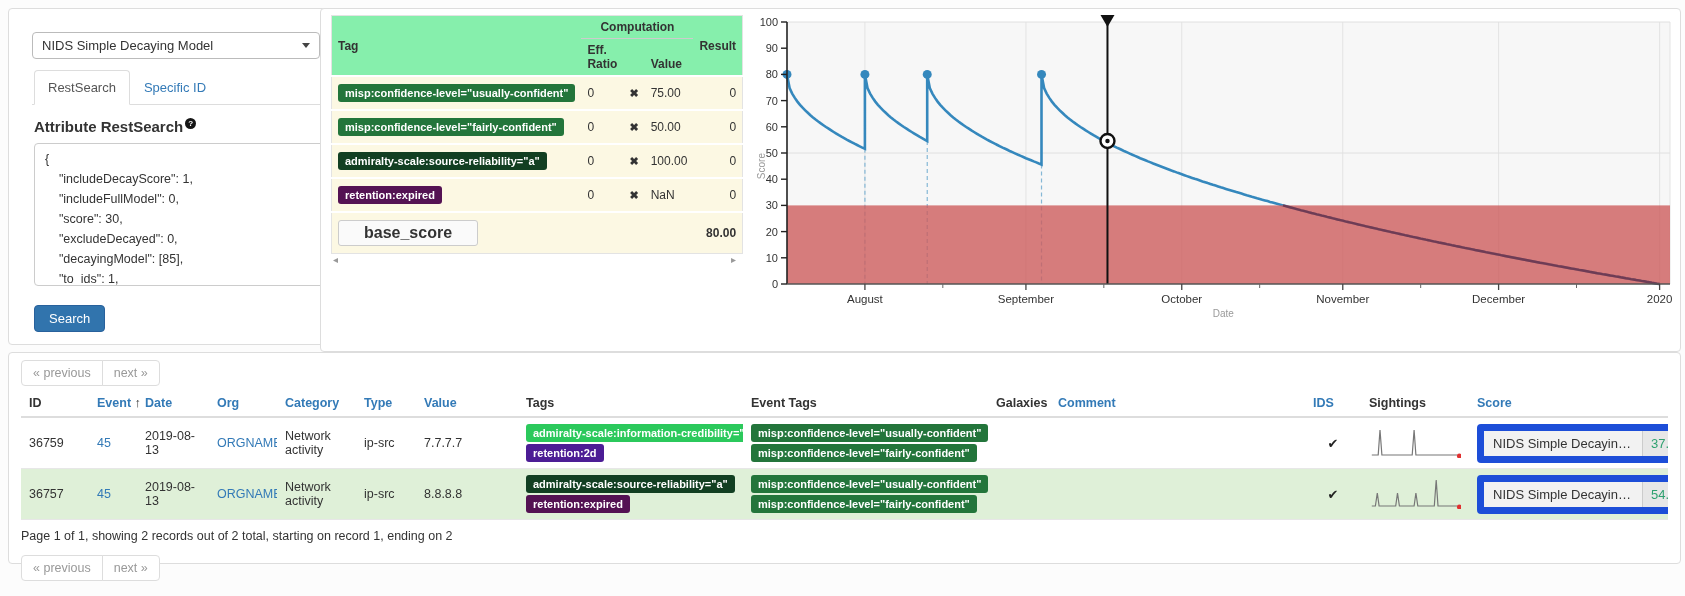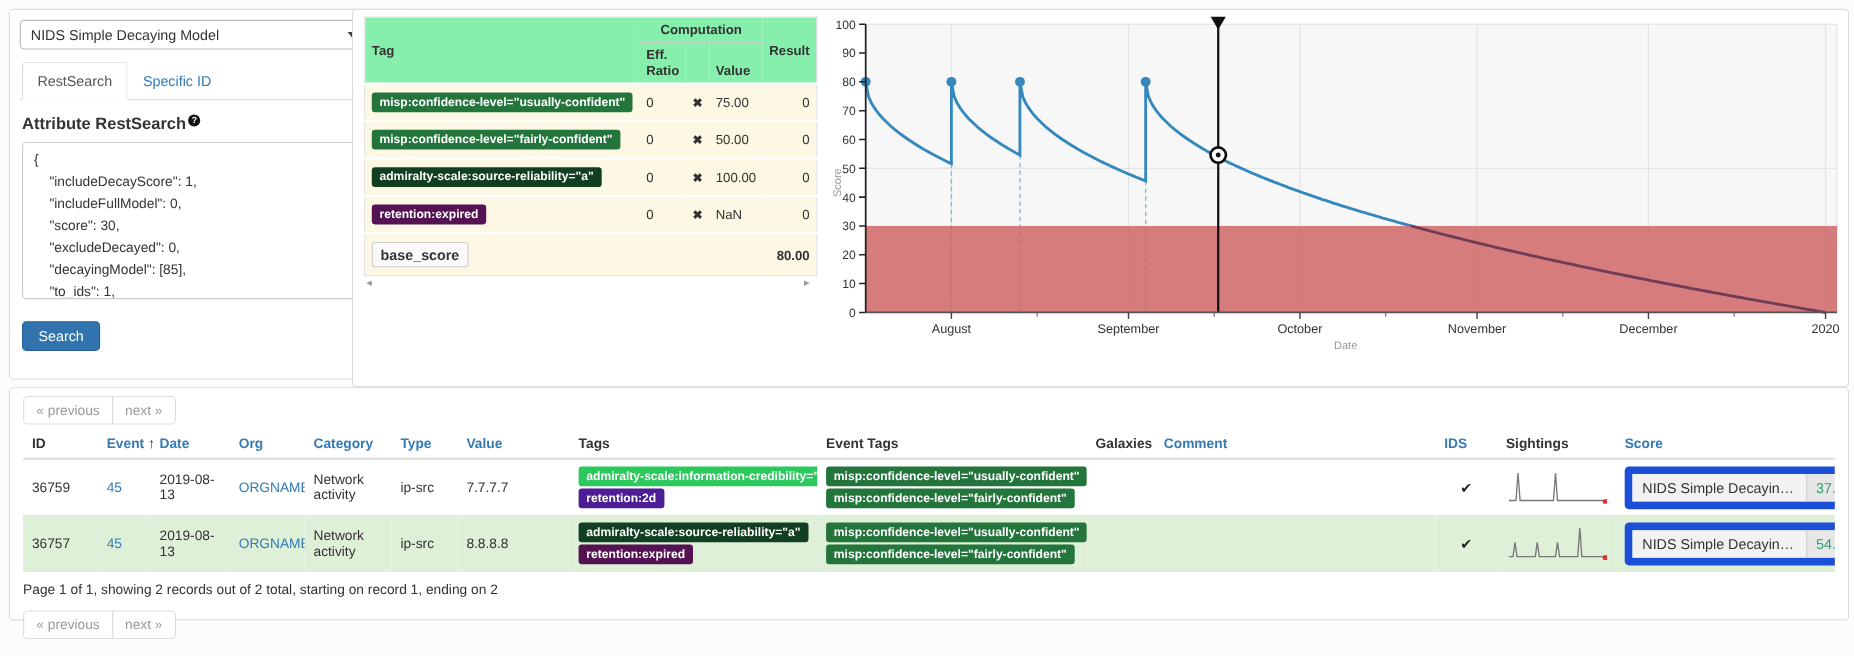--- a/index.html
+++ b/index.html
@@ -1,21 +1,21 @@
 <!DOCTYPE html>
 <html><head>
 <meta charset="utf-8">
 <style>
   * { box-sizing: border-box; }
   body { margin:0; font-family:"Liberation Sans", sans-serif; background:#fcfcfc; color:#333; }
   .page { position:relative; width:1685px; height:596px; overflow:hidden; }
   .panel { position:absolute; background:#fff; border:1px solid #ddd; border-radius:4px; }
 
   
-  #panel-left { left:8px; top:8px; width:369px; height:337px; padding:9px; }
+  #panel-left { left:8px; top:8px; width:369px; height:337px; padding:23px; }
   .model-row { display:flex; gap:6px; }
   .select-box { flex:1; height:27px; border:1px solid #bbb; border-radius:4px; background:#fff;
                 display:flex; align-items:center; justify-content:space-between; padding:0 9px; font-size:13px; cursor:pointer; }
   .caret-down { width:0; height:0; border-left:4px solid transparent; border-right:4px solid transparent; border-top:5px solid #444; }
   .help-btn { width:27px; height:27px; border:1px solid #ccc; border-radius:4px; background:#f6f6f6;
               display:flex; align-items:center; justify-content:center; cursor:pointer; }
   .qcircle { width:15px; height:15px; border-radius:50%; background:#151515; color:#fff; font-size:10px;
              font-weight:bold; display:flex; align-items:center; justify-content:center; }
   .qcircle.small { width:11px; height:11px; font-size:8px; }
   .tabs { display:flex; border-bottom:1px solid #ddd; margin-top:11px; padding:0 2px; }
@@ -49,21 +49,21 @@
   table.bs { border-collapse:collapse; width:362px; font-size:12px; border:1px solid #e3e3e3; }
   table.bs th { text-align:left; padding:4px 6px; font-weight:bold; color:#333; background:#86efac; }
   table.bs th.comp { text-align:center; border-bottom:1px solid #ccc; }
   table.bs th.result { text-align:right; }
   table.bs td { padding:7px 6px; background:#fcf8e3; border-top:2px solid #fff; }
   table.bs td.num { font-size:12px; }
   table.bs td.result { text-align:right; }
   .tagbadge { display:inline-block; color:#fff; font-weight:bold; font-size:11px; padding:3px 7px;
               border-radius:3px; white-space:nowrap; }
   .basebadge { display:inline-block; background:#fafafa; border:1px solid #ccc; color:#333; font-weight:bold;
-               font-size:13px; padding:3px 7px; border-radius:3px; }
+               font-size:16px; padding:3px 25px; border-radius:3px; }
   .x-mark { font-weight:bold; font-size:11px; }
   .hscroll-strip { width:405px; height:14px; position:relative; color:#999; font-size:10px; }
   .hscroll-strip .left { position:absolute; left:2px; top:0; }
   .hscroll-strip .right { position:absolute; right:0px; top:0; }
   .sighting-bar { display:flex; gap:9px; margin-top:9px; font-size:13px; }
   .igroup { display:flex; }
   .iaddon { background:#eee; border:1px solid #ccc; padding:4px 10px; border-radius:4px 0 0 4px; color:#555; white-space:nowrap; }
   .ival { background:#fff; border:1px solid #ccc; border-left:none; padding:4px 10px; border-radius:0 4px 4px 0; white-space:nowrap; }
   .chart-wrap { flex:1; }
 

